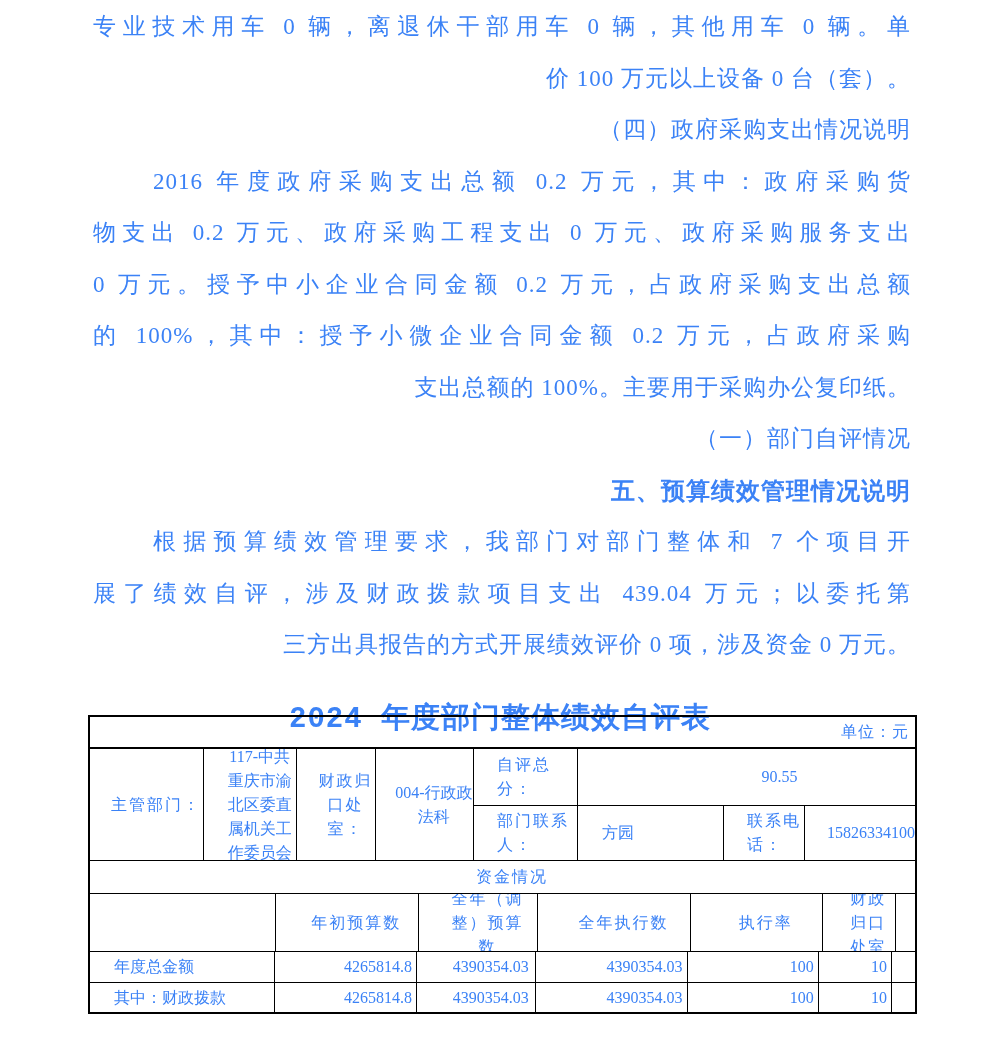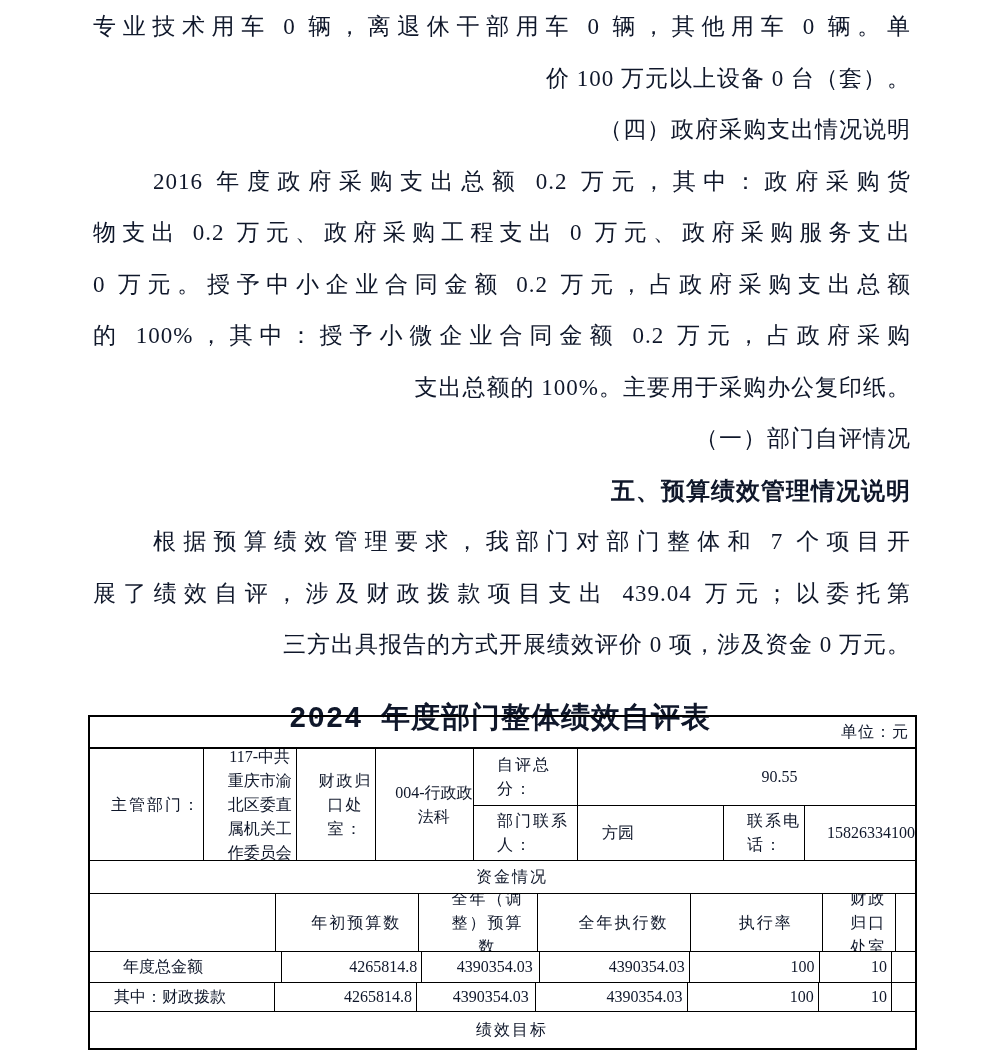--- a/index.html
+++ b/index.html
@@ -1,19 +1,19 @@
 <!DOCTYPE html>
 <html><head>
 <meta charset="utf-8">
 <style>
   * { margin:0; padding:0; box-sizing:border-box; }
   html,body { background:#ffffff; }
   .page {
     position:relative; width:1000px; height:1052px;
-    background:#ffffff; color:#0f172a; overflow:hidden;
+    background:#ffffff; color:#3b82f6; overflow:hidden;
     font-family:"Liberation Serif","DejaVu Serif",serif;
   }
   
   .body-text { position:absolute; left:93px; top:1px; width:818px; }
   .ln {
     height:51.5px; line-height:51.5px; font-size:23px;
     letter-spacing:1px; white-space:normal; overflow:hidden;text-align:right;
   }
   .jl { text-align:justify; text-align-last:justify; }
   .indent { text-indent:60px; }
@@ -43,21 +43,21 @@
   .c   { justify-content:center; text-align:center; }
   .lft { justify-content:flex-start; text-align:left; padding-left:5px; }
   .num { justify-content:flex-end; text-align:right; padding-right:4px; }
   .ls  { letter-spacing:2px; }
   .full { flex:1; }
   
   .rowA { height:32px; border-bottom:2px solid #000; }
   .rowB { height:112px; }
   .rowC { height:33px; }
   .rowD { height:58px; }
-  .rowE { height:31px;padding-left:9px; }
+  .rowE { height:31px; }
   .rowF { height:29px; }
   .rowG { height:36px; }
   .unit { flex:1; justify-content:flex-end; padding-right:6px; letter-spacing:1px; }
   
   .hb1{width:133px;} .hb2{width:101px; padding:0 4px;} .hb3{width:83px;} .hb4{width:111px;}
   .rightblock { flex:1; display:flex; flex-direction:column; }
   .subrow { display:flex; flex:1; }
   .sr1 { height:57px; flex:none; border-bottom:1px solid #000;gap:47px; }
   .hs1{width:85px; padding-left:4px;} .hs2{width:127px;} .hs3{width:62px; padding-left:4px;} .hs4{flex:1; padding-left:3px;}
   
@@ -138,18 +138,15 @@
     <div class="row rowF">
       <div class="cell lft fc1">其中：财政拨款</div>
       <div class="cell num fc2">4265814.8</div>
       <div class="cell num fc3">4390354.03</div>
       <div class="cell num fc4">4390354.03</div>
       <div class="cell num fc5">100</div>
       <div class="cell num fc6">10</div>
       <div class="cell num fc7">10</div>
     </div>
 
-    <div class="row rowG">
-      <div class="cell c full ls">绩效目标</div>
-    </div>
 
   </div>
 </div>
 
 </body></html>

